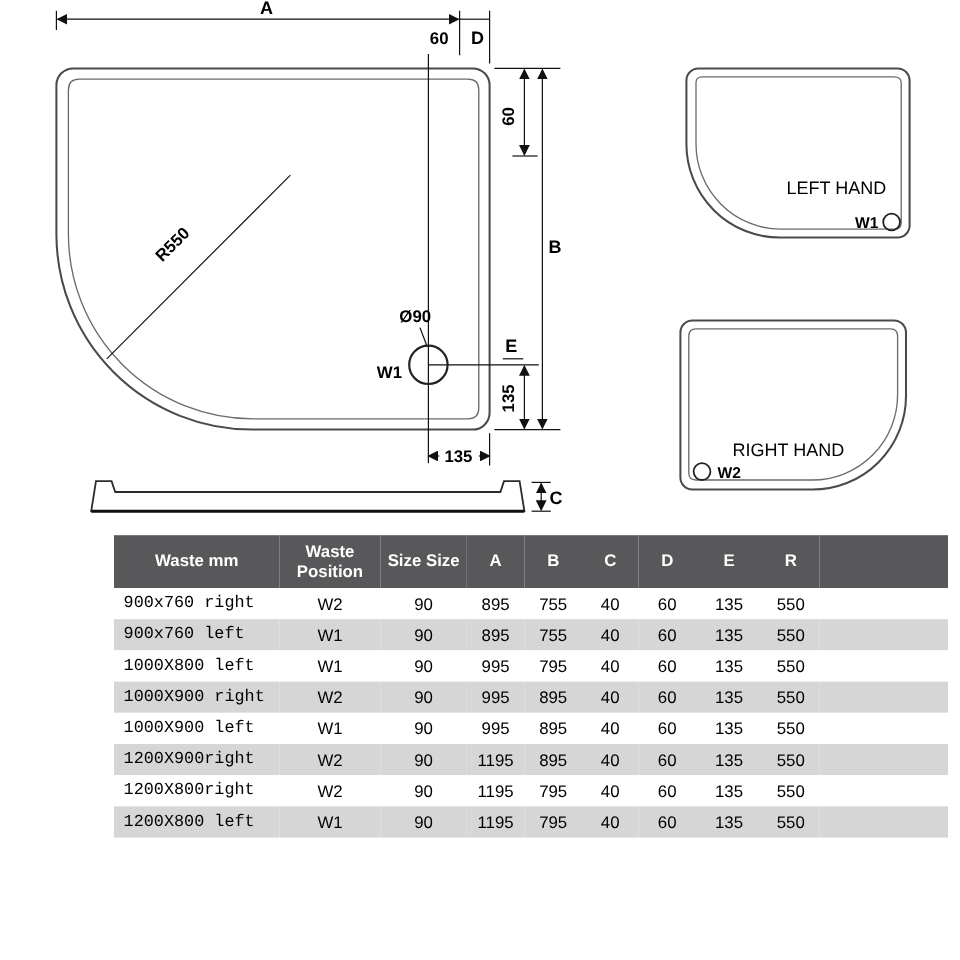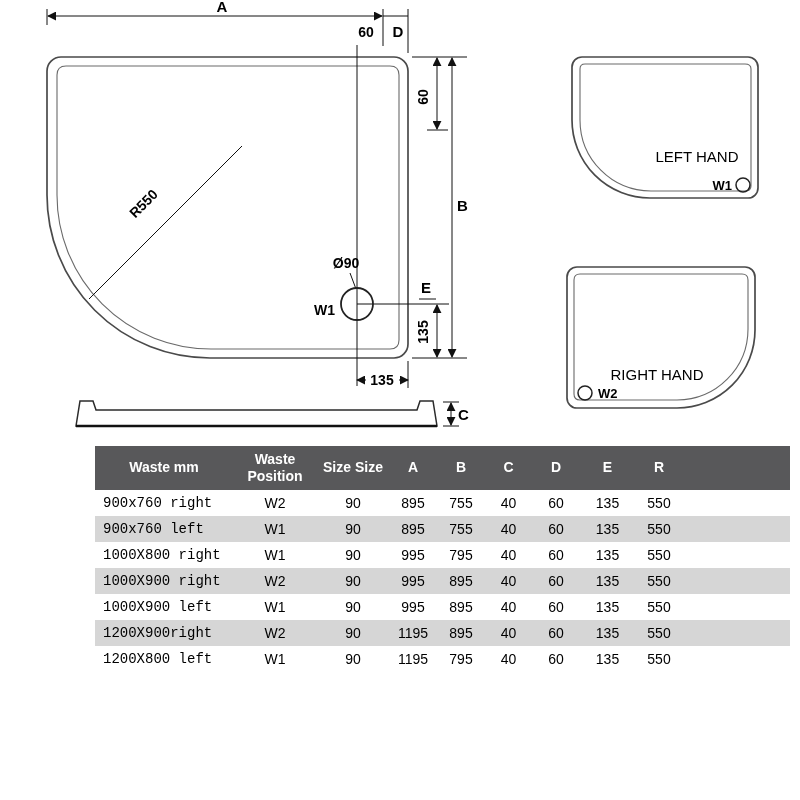--- a/index.html
+++ b/index.html
@@ -169,21 +169,21 @@
             <td>90</td>
             <td>895</td>
             <td>755</td>
             <td>40</td>
             <td>60</td>
             <td>135</td>
             <td>550</td>
             <td></td>
           </tr>
           <tr>
-            <td>1000X800 right</td>
+            <td>1000X800 left</td>
             <td>W1</td>
             <td>90</td>
             <td>995</td>
             <td>795</td>
             <td>40</td>
             <td>60</td>
             <td>135</td>
             <td>550</td>
             <td></td>
           </tr>
@@ -210,20 +210,32 @@
             <td>135</td>
             <td>550</td>
             <td></td>
           </tr>
           <tr>
             <td>1200X900right</td>
             <td>W2</td>
             <td>90</td>
             <td>1195</td>
             <td>895</td>
+            <td>40</td>
+            <td>60</td>
+            <td>135</td>
+            <td>550</td>
+            <td></td>
+          </tr>
+          <tr>
+            <td>1200X800right</td>
+            <td>W2</td>
+            <td>90</td>
+            <td>1195</td>
+            <td>795</td>
             <td>40</td>
             <td>60</td>
             <td>135</td>
             <td>550</td>
             <td></td>
           </tr>
           <tr>
             <td>1200X800 left</td>
             <td>W1</td>
             <td>90</td>

